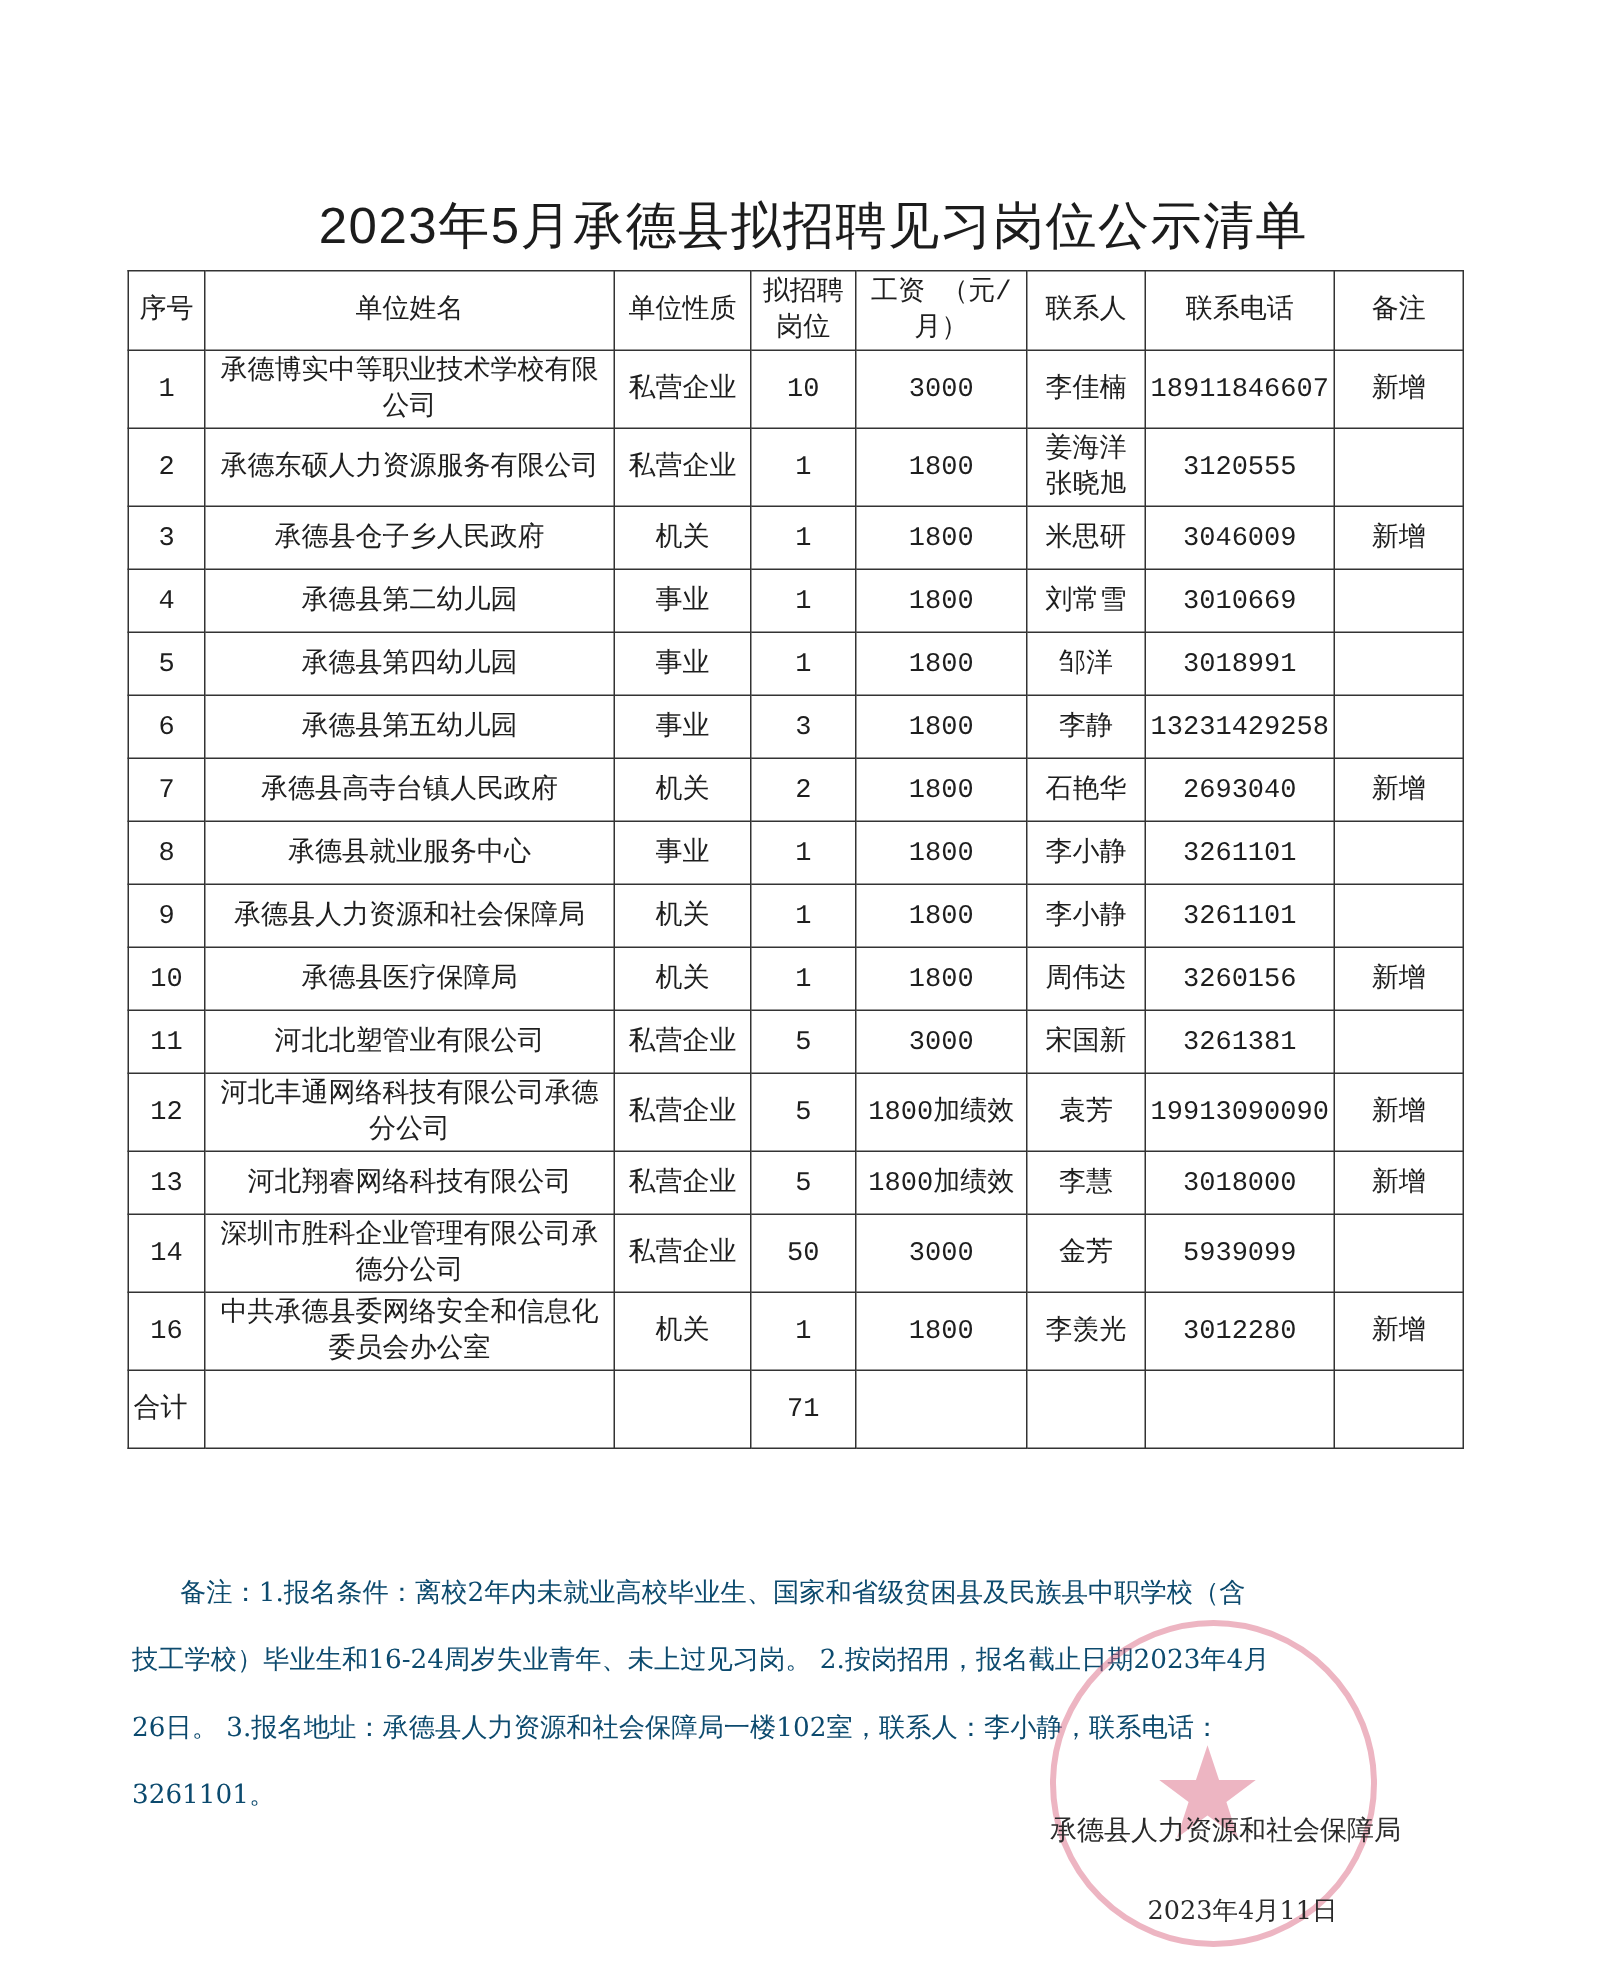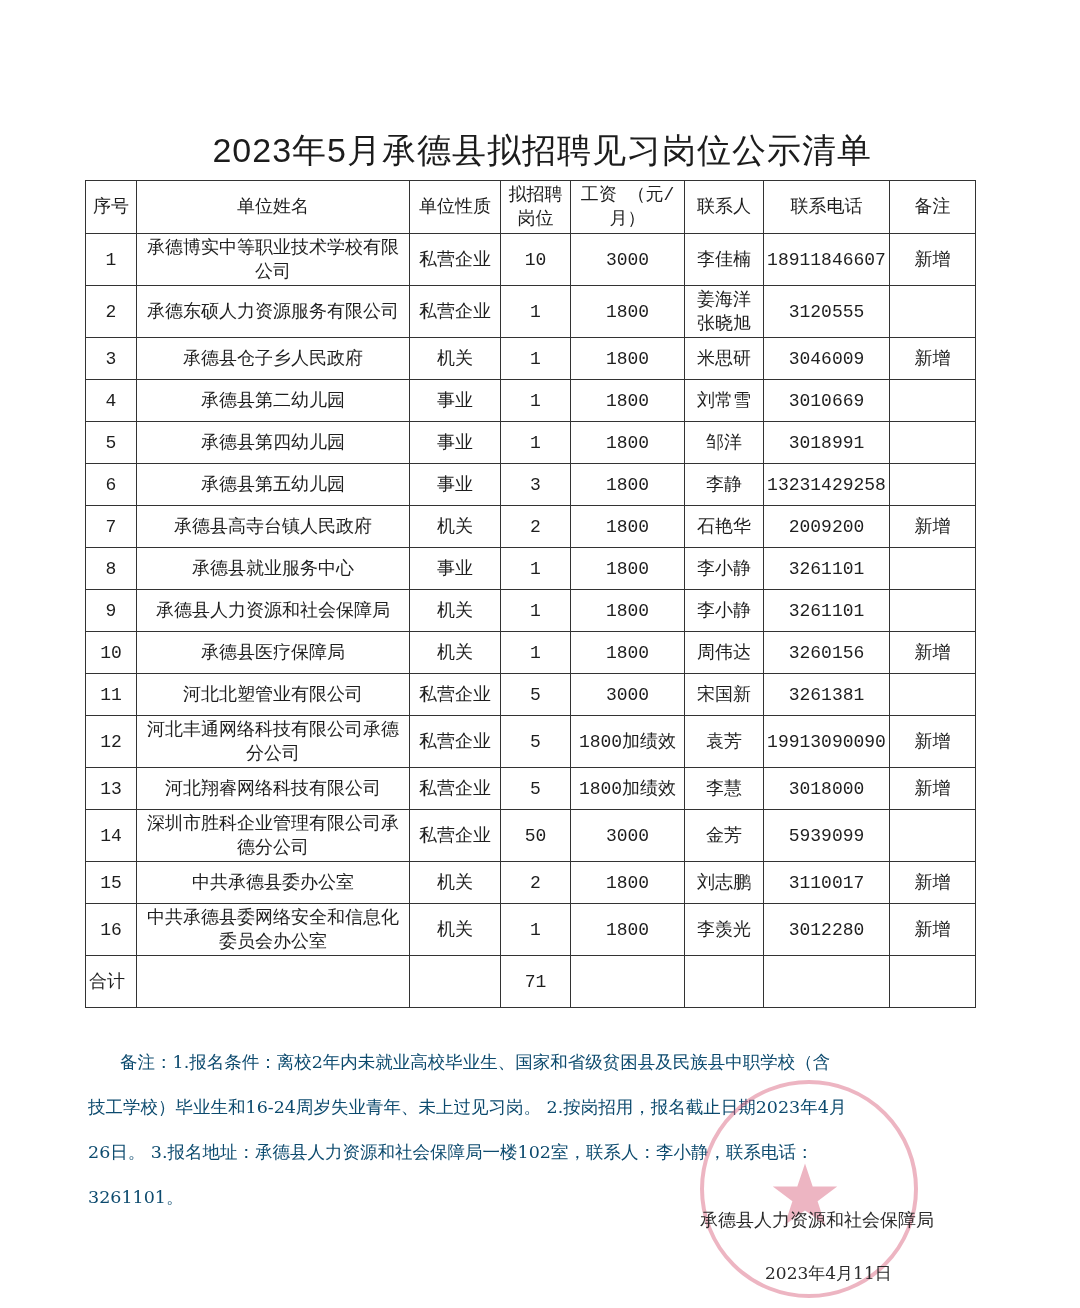--- a/index.html
+++ b/index.html
@@ -112,21 +112,21 @@
         <td>13231429258</td>
         <td class="note-cell"></td>
       </tr>
       <tr class="r2">
         <td>7</td>
         <td class="name">承德县高寺台镇人民政府</td>
         <td>机关</td>
         <td>2</td>
         <td>1800</td>
         <td>石艳华</td>
-        <td>2009200</td>
+        <td>2693040</td>
         <td class="note-cell">新增</td>
       </tr>
       <tr class="r2">
         <td>8</td>
         <td class="name">承德县就业服务中心</td>
         <td>事业</td>
         <td>1</td>
         <td>1800</td>
         <td>李小静</td>
         <td>3261101</td>
@@ -184,30 +184,20 @@
       </tr>
       <tr class="r1">
         <td>14</td>
         <td class="name">深圳市胜科企业管理有限公司承德分公司</td>
         <td>私营企业</td>
         <td>50</td>
         <td>3000</td>
         <td>金芳</td>
         <td>5939099</td>
         <td class="note-cell"></td>
-      </tr>
-      <tr class="r2">
-        <td>15</td>
-        <td class="name">中共承德县委办公室</td>
-        <td>机关</td>
-        <td>2</td>
-        <td>1800</td>
-        <td>刘志鹏</td>
-        <td>3110017</td>
-        <td class="note-cell">新增</td>
       </tr>
       <tr class="r1">
         <td>16</td>
         <td class="name">中共承德县委网络安全和信息化委员会办公室</td>
         <td>机关</td>
         <td>1</td>
         <td>1800</td>
         <td>李羡光</td>
         <td>3012280</td>
         <td class="note-cell">新增</td>

